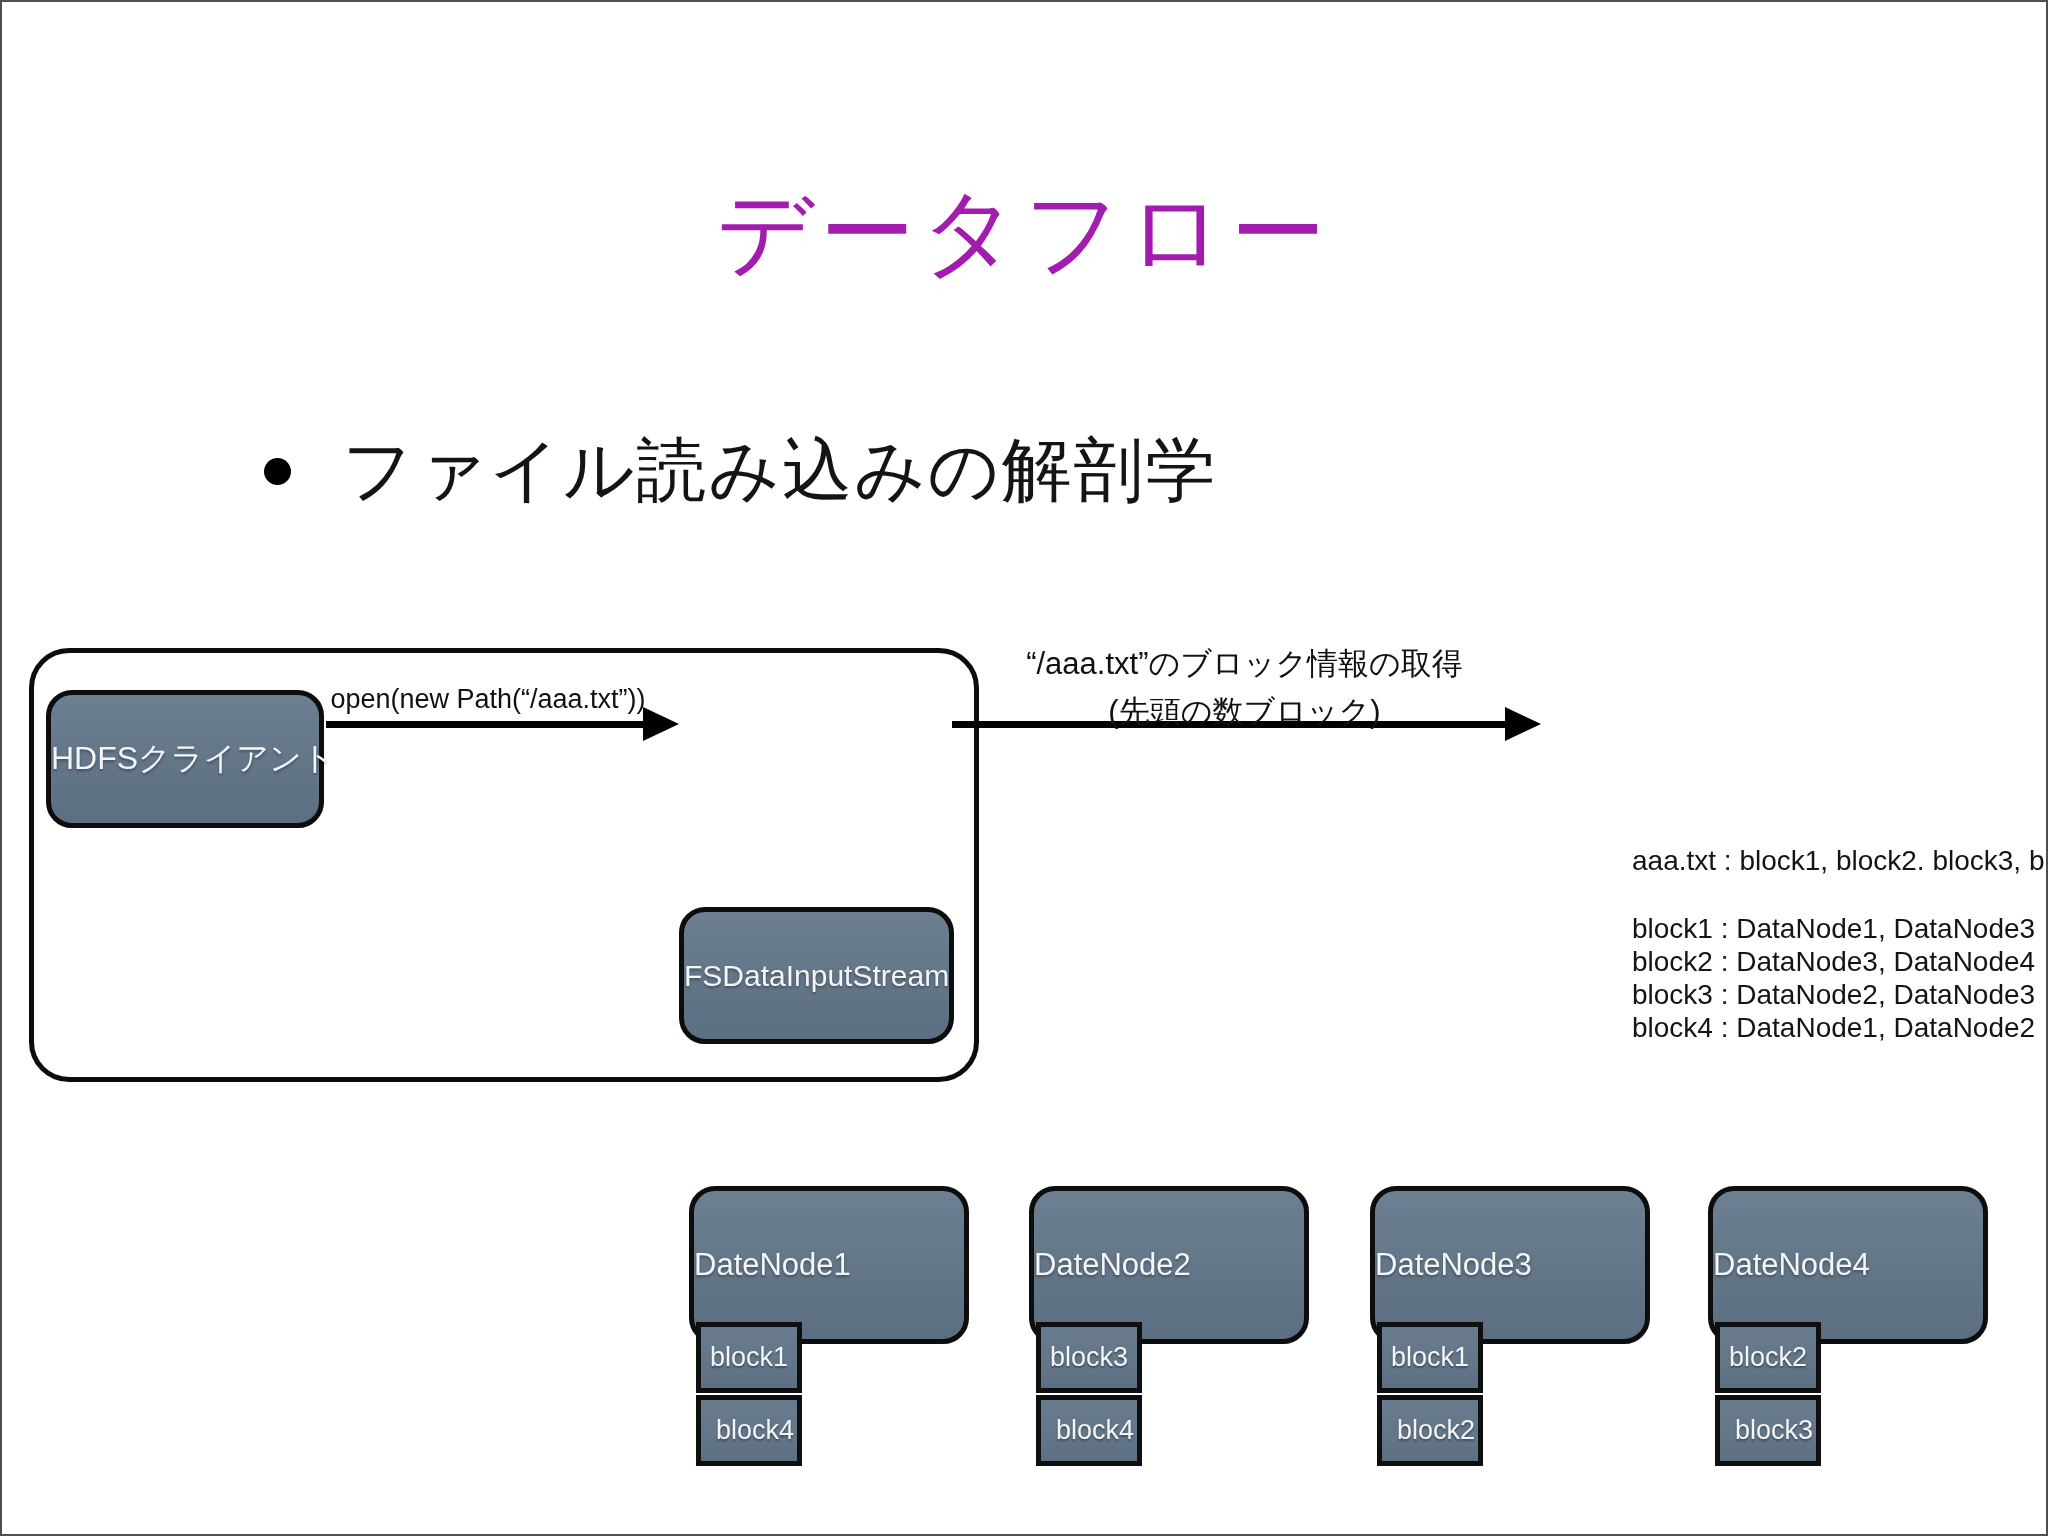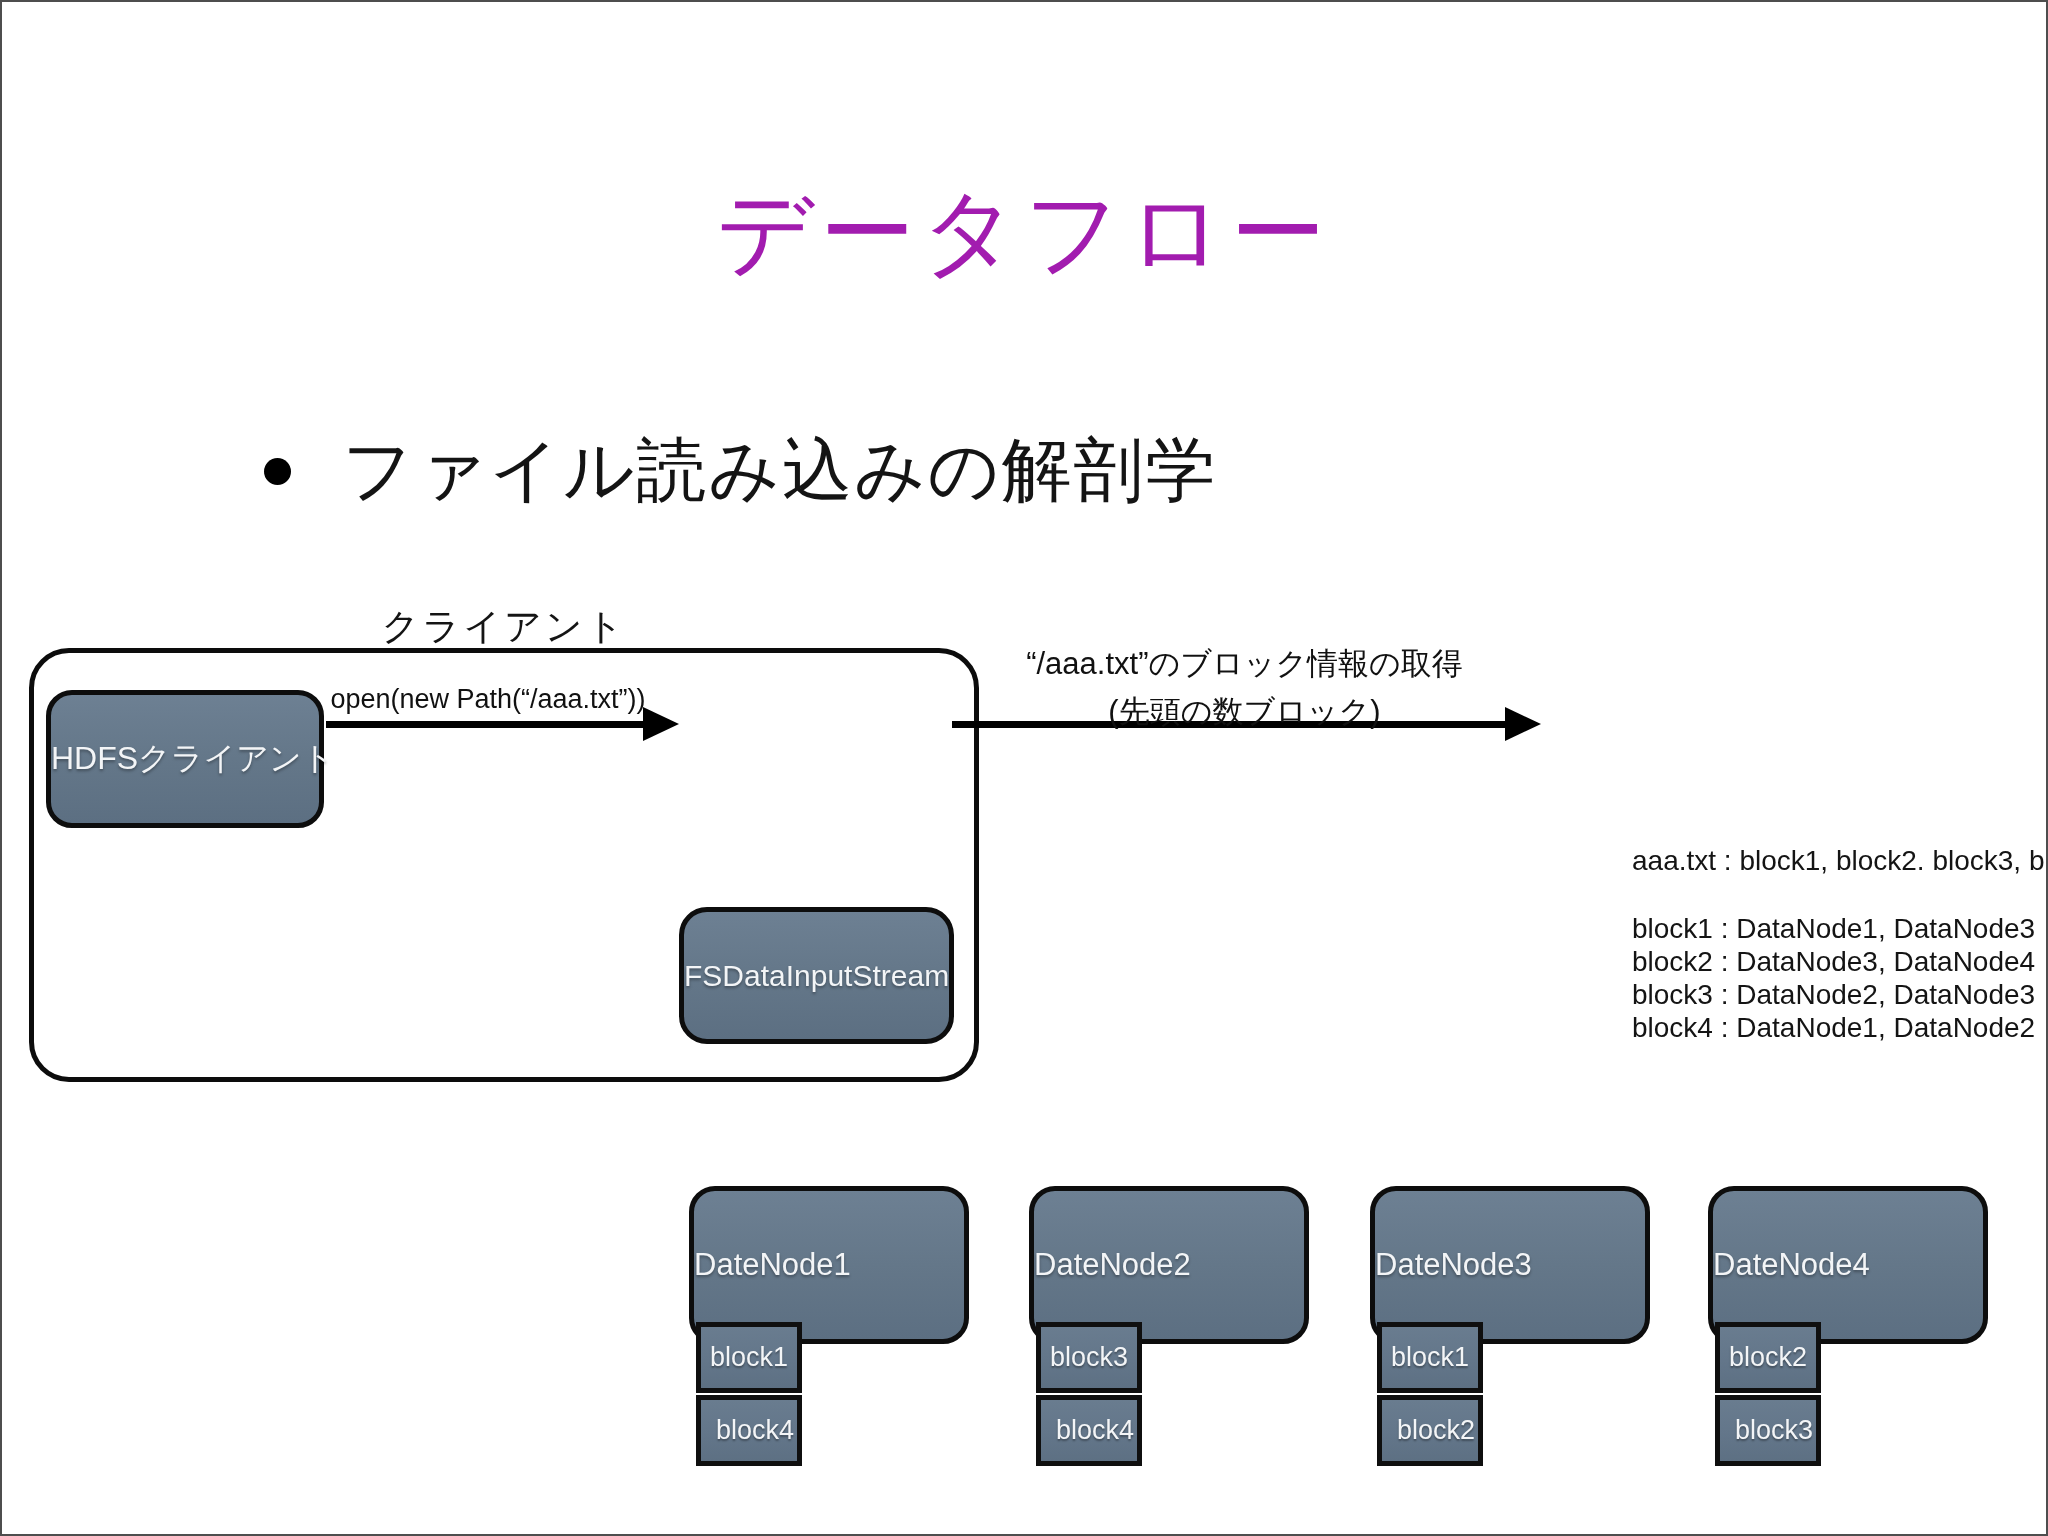--- a/index.html
+++ b/index.html
@@ -50,21 +50,21 @@
     border:5px solid #0d0d0d;
     border-radius:26px;
     background:linear-gradient(180deg,#6d8093 0%, #647789 50%, #5c6f82 100%);
     color:#f3f5f7;
     display:flex; align-items:center; 
     text-shadow:0 2px 3px rgba(0,0,0,0.35);
     white-space:nowrap;
   }
   .node-hdfs   { left:44px;  top:688px; width:278px; height:138px; font-size:32px; }
   .node-dfs    { left:678px; top:682px; width:274px; height:140px; font-size:29px; }
-  .node-fsdis  { left:677px; top:905px; width:275px; height:137px; font-size:30px;border-radius:28px; }
+  .node-fsdis  { left:677px; top:905px; width:275px; height:137px; font-size:30px; }
   .node-nn     { left:1537px; top:680px; width:265px; height:140px; font-size:32px; }
 
   .arrow-line {
     position:absolute; height:7px; background:#000;
   }
   .arrow-head {
     position:absolute; width:0; height:0;
     border-top:17px solid transparent;
     border-bottom:17px solid transparent;
     border-left:36px solid #000;
@@ -117,21 +117,20 @@
 </head>
 <body>
 
 <div class="slide">
 
   <div class="title">データフロー</div>
 
   <span class="bullet-dot"></span>
   <div class="bullet-text">ファイル読み込みの解剖学</div>
 
-  <div class="client-label">クライアント</div>
   <div class="client-container"></div>
 
   <div class="node node-hdfs">
     <span>HDFSクライアント</span>
   </div>
 
 
   <div class="node node-fsdis">
     <span>FSDataInputStream</span>
   </div>

